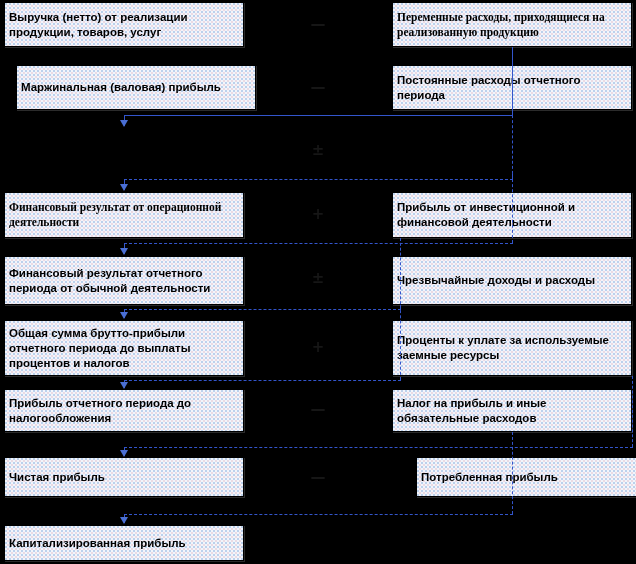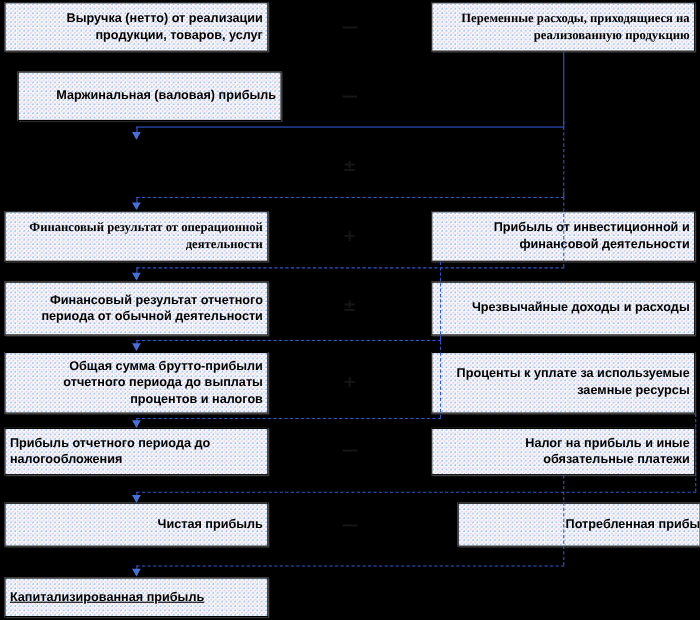--- a/index.html
+++ b/index.html
@@ -22,21 +22,21 @@
 
   
   .box {
     position: absolute;
     box-sizing: border-box;
     border: 1px solid #000000;
     color: #000000;
     font-size: 11.5px;
     font-weight: bold;
     line-height: 15px;
-    text-align: right;
+    text-align: left;
     display: flex;
     align-items: center;
     justify-content: center;
     padding: 1px 4px;
     background-color: #f2f5fb;
     background-image:
       radial-gradient(circle at 1px 1px, rgba(90,140,210,0.55) 0.6px, rgba(0,0,0,0) 0.9px),
       radial-gradient(circle at 3px 3px, rgba(215,150,170,0.45) 0.6px, rgba(0,0,0,0) 0.9px);
     background-size: 4px 4px, 4px 4px;
     box-shadow: 1px 1px 0 #2b2b2b;
@@ -111,44 +111,47 @@
   </div>
 
   <div class="box left-align" style="left:4px; top:389px; width:240px; height:43px;">
     <span class="txt">Прибыль отчетного периода до налогообложения</span>
   </div>
 
   <div class="box" style="left:4px; top:457px; width:240px; height:40px;">
     <span class="txt">Чистая прибыль</span>
   </div>
 
-  <div class="box left-align" style="left:4px; top:525px; width:240px; height:36px;text-decoration:underline;">
+  <div class="box left-align" style="left:4px; top:525px; width:240px; height:36px;">
     <span class="txt">Капитализированная прибыль</span>
   </div>
 
   <div class="box" style="left:392px; top:2px; width:240px; height:45px;font-family:Liberation Serif, serif;">
     <span class="txt">Переменные расходы, приходящиеся на реализованную продукцию</span>
   </div>
 
+  <div class="box left-align" style="left:392px; top:65px; width:240px; height:45px;">
+    <span class="txt">Постоянные расходы отчетного периода</span>
+  </div>
 
 
   <div class="box" style="left:392px; top:192px; width:240px; height:46px;">
     <span class="txt">Прибыль от инвестиционной и финансовой деятельности</span>
   </div>
 
   <div class="box" style="left:392px; top:256px; width:240px; height:49px;">
     <span class="txt">Чрезвычайные доходы и расходы</span>
   </div>
 
   <div class="box" style="left:392px; top:320px; width:240px; height:56px;">
     <span class="txt">Проценты к уплате за используемые заемные ресурсы</span>
   </div>
 
   <div class="box" style="left:392px; top:389px; width:240px; height:43px;">
-    <span class="txt">Налог на прибыль и иные обязательные платежи</span>
+    <span class="txt">Налог на прибыль и иные обязательные расходов</span>
   </div>
 
   <div class="box" style="left:416px; top:457px; width:240px; height:40px;">
     <span class="txt">Потребленная прибыль</span>
   </div>
 
   <div class="op" style="left:298px; top:17px;">—</div>
   <div class="op" style="left:298px; top:80px;">—</div>
   <div class="op" style="left:298px; top:143px;">±</div>
   <div class="op" style="left:298px; top:207px;">+</div>

